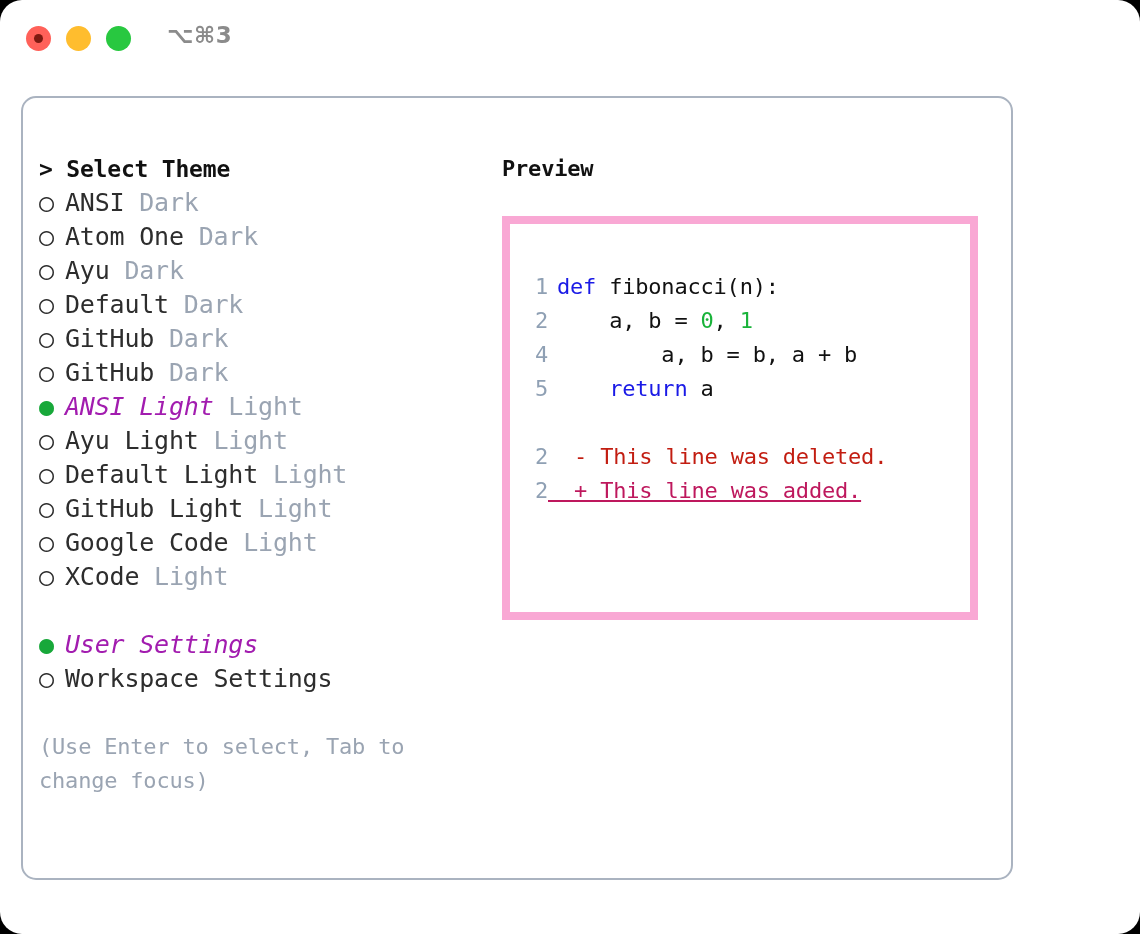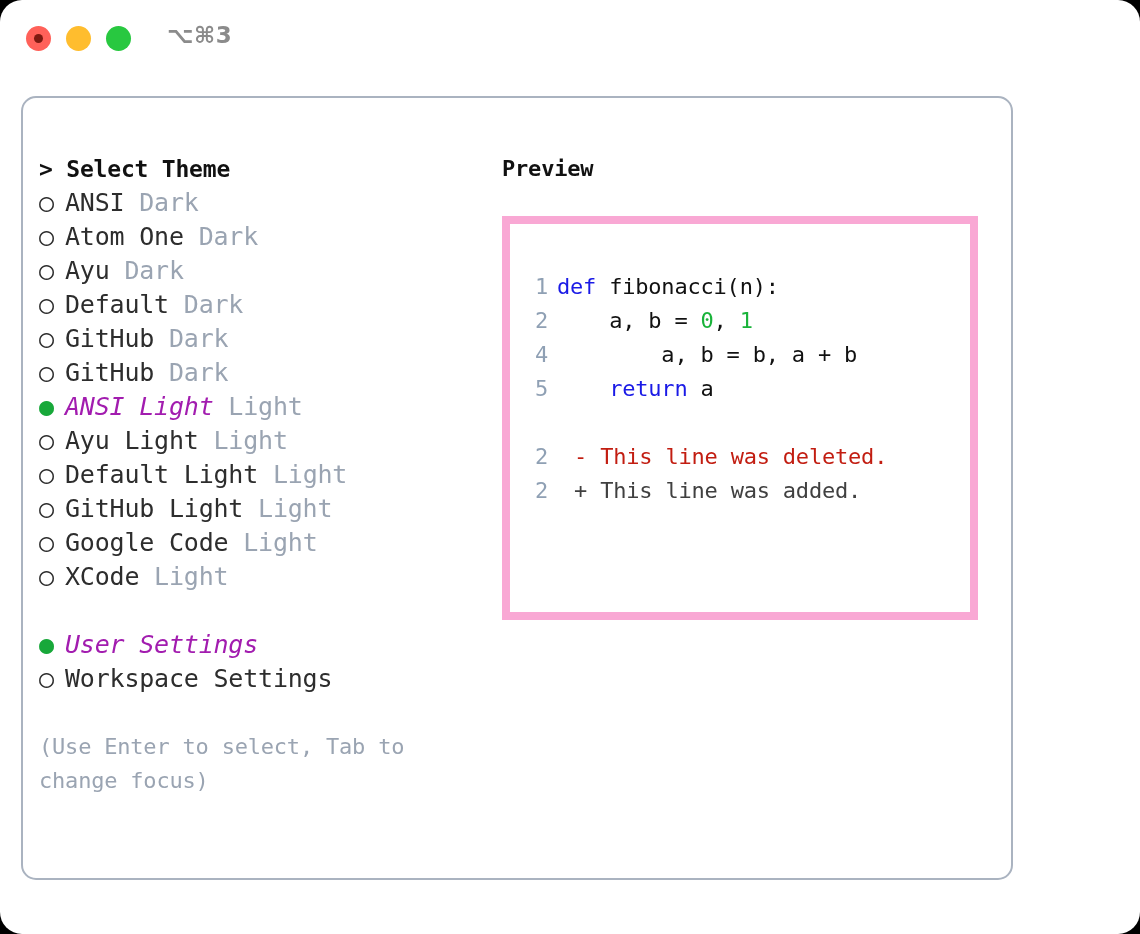--- a/index.html
+++ b/index.html
@@ -186,21 +186,21 @@
 
   .tok-kw   { color: #1a1ae6; }
   .tok-fn   { color: #19cfcf; }
   .tok-num  { color: #19b33a; }
   .tok-txt  { color: #111111; }
 
   .blank-line { height: 34px; }
 
   .diff-ctx { color: #8a8a8a; }
   .diff-del { color: #c21d11; }
-  .diff-add { color: #404040; }
+  .diff-add { color: #be185d; text-decoration: underline; }
 </style>
 </head>
 <body>
 
 <div class="window">
 
   <div class="titlebar">
     <div class="dots">
       <span class="dot dot-red"></span>
       <span class="dot dot-yellow"></span>

